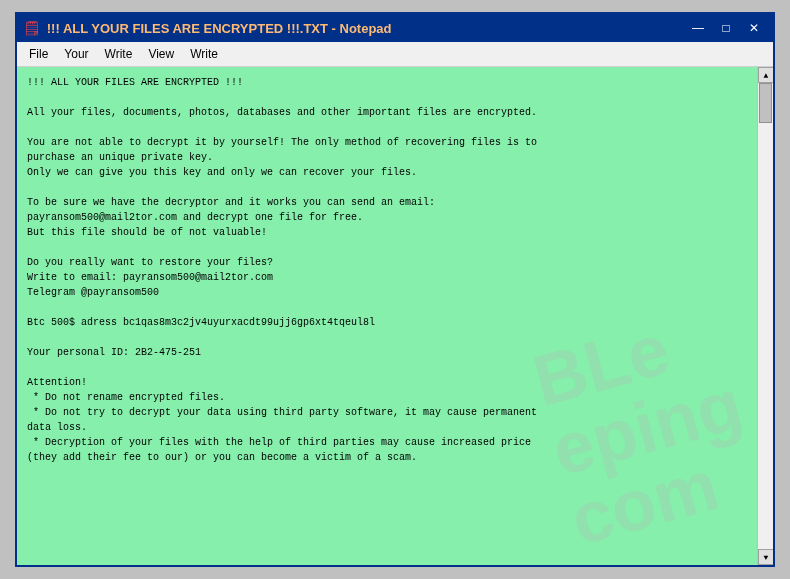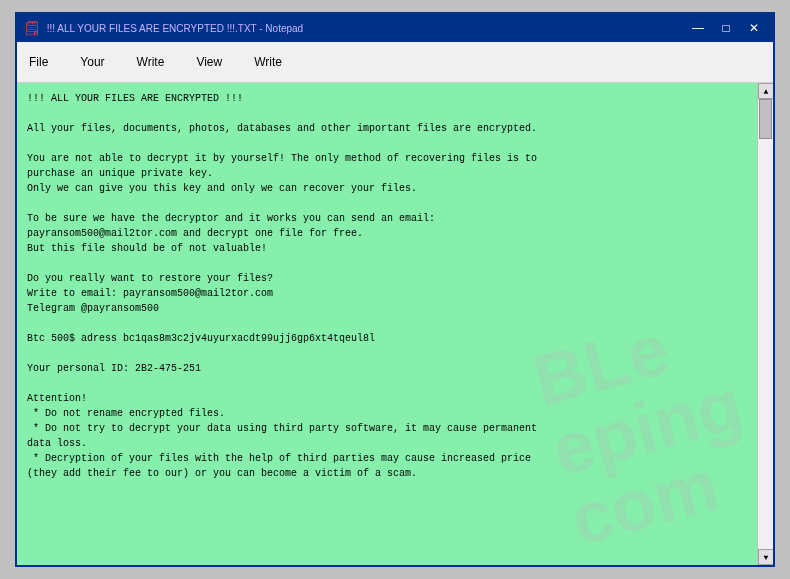--- a/index.html
+++ b/index.html
@@ -47,23 +47,23 @@
       gap: 6px;
     }
 
     .title-bar-icon {
       font-size: 14px;
       color: #ff4444;
     }
 
     .title-bar-text {
       font-family: 'Segoe UI', Arial, sans-serif;
-      font-size: 10px;
-      font-weight: normal;
-      color: #c4b5fd;
+      font-size: 13px;
+      font-weight: bold;
+      color: #fdba74;
     }
 
     .title-bar-controls {
       display: flex;
       gap: 2px;
     }
 
     .title-bar-btn {
       width: 26px;
       height: 20px;
@@ -74,22 +74,22 @@
       cursor: pointer;
       display: flex;
       align-items: center;
       justify-content: center;
       font-family: 'Segoe UI', Arial, sans-serif;
     }
 
     .menu-bar {
       background: #f0f0f0;
       display: flex;
-      gap: 16px;
-      padding: 10px 4px;
+      gap: 0;
+      padding: 2px 4px;
       flex-shrink: 0;
       border-bottom: 1px solid #d0d0d0;
     }
 
     .menu-item {
       padding: 3px 8px;
       font-family: 'Segoe UI', Arial, sans-serif;
       font-size: 12px;
       cursor: pointer;
       color: #000000;

